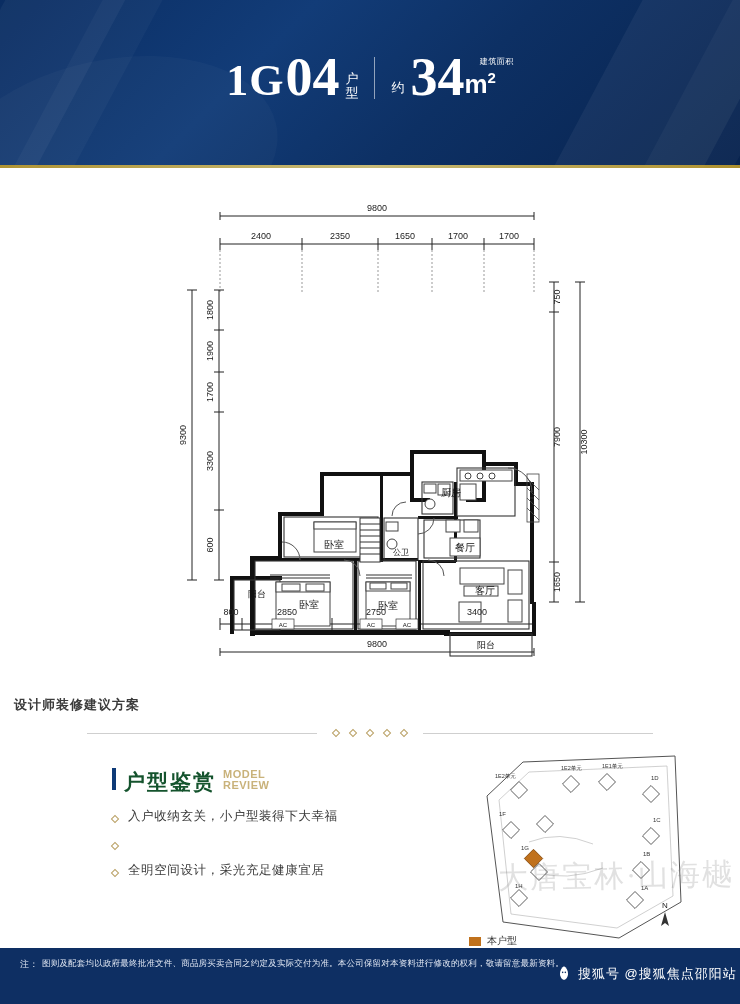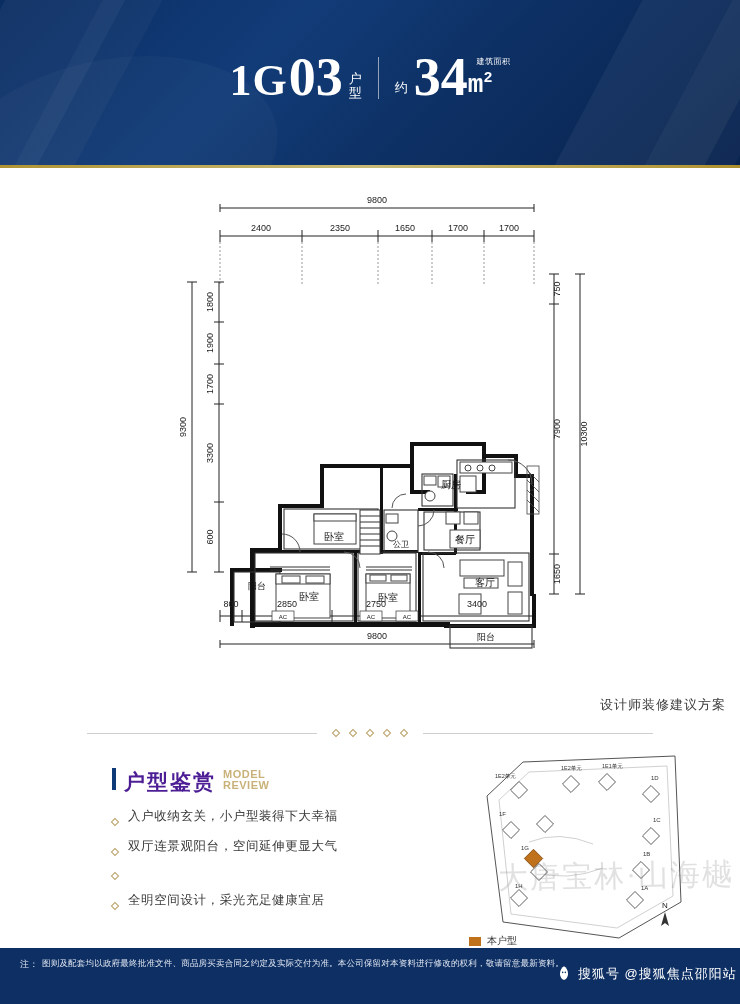--- a/index.html
+++ b/index.html
@@ -85,21 +85,21 @@
     margin-bottom: 6px;
     margin-right: 6px;
   }
   .t-area {
     font-family: "Liberation Serif", serif;
     font-size: 54px;
     font-weight: 700;
     line-height: 0.95;
   }
   .t-unit {
-    font-family: Liberation Mono, monospace;
+    font-family: Liberation Sans, sans-serif;
     font-size: 26px;
     font-weight: 700;
     margin-bottom: 3px;
   }
   .t-unit sup { font-size: 15px; }
   .t-sub {
     position: relative;
     font-size: 8px;
     margin-left: -34px;
     margin-bottom: 36px;
@@ -111,34 +111,35 @@
   .sheet {
     position: absolute;
     left: 14px; top: 174px;
     width: 712px; height: 770px;
     background: #ffffff;
   }
 
   
   .plan {
     position: absolute;
-    left: 0; top: 0;
+    left: 0; top: 8px;
     width: 712px; height: 500px;
   }
   .plan svg { display: block; }
 
   
   .plan-caption {
     position: absolute;
     left: 0; top: 522px;
     width: 712px;
-    text-align: right;
+    text-align: left;
     font-size: 13px;
     color: #3b3b3b;
     letter-spacing: 1px;
+    font-weight: bold;
   }
 
   .dots {
     position: absolute;
     left: 0; top: 556px;
     width: 712px;
     display: flex;
     align-items: center;
     justify-content: center;
   }
@@ -166,39 +167,39 @@
   }
   .rt-bar {
     width: 4px; height: 22px;
     background: #0e3a77;
     margin-right: 8px;
     margin-bottom: 2px;
   }
   .rt-cn {
     font-size: 21px;
     font-weight: 700;
-    color: #4c1d95;
+    color: #14532d;
     letter-spacing: 2px;
     line-height: 1;
   }
   .rt-en {
     margin-left: 7px;
     font-size: 11px;
     color: #c9b27a;
     line-height: 1.05;
     font-weight: 700;
     letter-spacing: 0.5px;
   }
   .rt-en span { display: block; }
   .bullets {
     margin-top: 16px;
   }
   .bullet {
     display: flex;
-    align-items: flex-end;
+    align-items: center;
     margin-bottom: 13px;
     font-size: 12.5px;
     color: #3a3a3a;
     letter-spacing: 0.6px;
   }
   .bullet .dia {
     width: 6px; height: 6px;
     border: 1px solid #b9a064;
     transform: rotate(45deg);
     margin-right: 10px;
@@ -275,21 +276,21 @@
 
 <div class="header">
   <div class="hdr-shape s1"></div>
   <div class="hdr-shape s2"></div>
   <div class="hdr-shape s3"></div>
   <div class="hdr-shape s4"></div>
   <div class="hdr-wave"></div>
 
   <div class="title-wrap">
     <div class="t-code">1G</div>
-    <div class="t-num">03</div>
+    <div class="t-num">04</div>
     <div class="t-vert">
       <span>户</span>
       <span>型</span>
     </div>
     <div class="t-sep"></div>
     <div class="t-yue">约</div>
     <div class="t-area">34</div>
     <div class="t-unit"><span>m</span><sup>2</sup></div>
     <div class="t-sub">建筑面积</div>
   </div>
@@ -569,24 +570,20 @@
         <span>REVIEW</span>
       </div>
     </div>
     <div class="bullets">
       <div class="bullet">
         <span class="dia"></span>
         <span>入户收纳玄关，小户型装得下大幸福</span>
       </div>
       <div class="bullet">
         <span class="dia"></span>
-        <span>双厅连景观阳台，空间延伸更显大气</span>
-      </div>
-      <div class="bullet">
-        <span class="dia"></span>
       </div>
       <div class="bullet">
         <span class="dia"></span>
         <span>全明空间设计，采光充足健康宜居</span>
       </div>
     </div>
   </div>
 
   <div class="sitemap">
     <svg width="215" height="190" viewBox="0 0 215 190" xmlns="http://www.w3.org/2000/svg">

